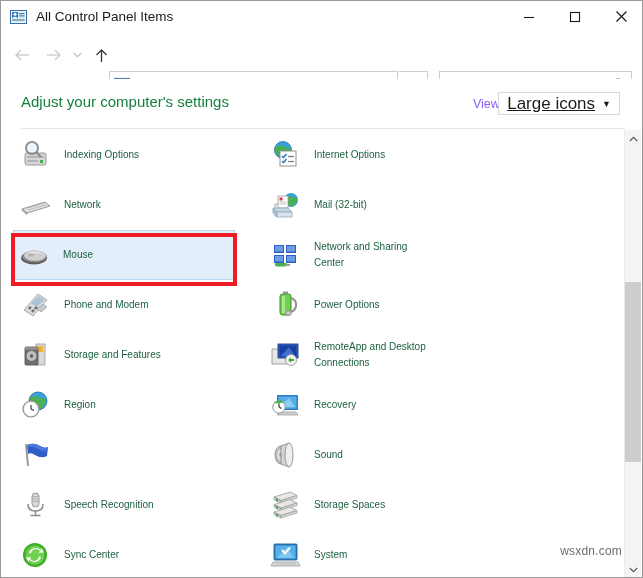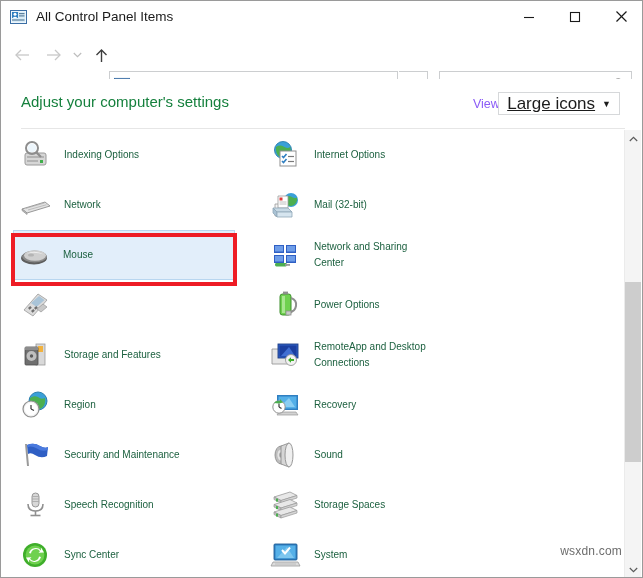--- a/index.html
+++ b/index.html
@@ -473,20 +473,21 @@
           <div class="item-icon">
             <svg width="33" height="32" viewBox="0 0 33 32">
               <path d="M5 21 L19 5 L28 11 L14 27 Z" fill="#dcdcdc" stroke="#9a9a9a" stroke-width="0.8"></path>
               <path d="M12 14 L20 7 L25.5 11 L17.5 18 Z" fill="#a9c4d8"></path>
               <rect x="9" y="19" width="3" height="2.4" fill="#6f6f6f" transform="rotate(-42 9 19)"></rect>
               <rect x="12" y="22" width="3" height="2.4" fill="#6f6f6f" transform="rotate(-42 12 22)"></rect>
               <rect x="15" y="19" width="3" height="2.4" fill="#6f6f6f" transform="rotate(-42 15 19)"></rect>
               <path d="M18 20 L24 15 L28 18 L22 23 Z" fill="#c9c9c9" stroke="#9a9a9a" stroke-width="0.7"></path>
             </svg>
           </div>
+          <div class="item-label">Phone and Modem</div>
         </div>
 
         <div class="item wide">
           <div class="item-icon">
             <svg width="33" height="32" viewBox="0 0 33 32">
               <rect x="17" y="5" width="9" height="21" fill="#d9d9d9" stroke="#9a9a9a" stroke-width="0.8"></rect>
               <rect x="19" y="7" width="5" height="6" fill="#f2b23e"></rect>
               <rect x="6" y="8" width="13" height="18" rx="1" fill="#6f6f6f" stroke="#4d4d4d" stroke-width="0.8"></rect>
               <circle cx="12.5" cy="17" r="5" fill="#bfbfbf"></circle>
               <circle cx="12.5" cy="17" r="1.7" fill="#5a5a5a"></circle>
@@ -512,21 +513,20 @@
         </div>
 
         <div class="item wide">
           <div class="item-icon">
             <svg width="33" height="32" viewBox="0 0 33 32">
               <line x1="7" y1="5" x2="9" y2="27" stroke="#9a9a9a" stroke-width="2"></line>
               <path d="M8 6 Q15 3 21 7 Q26 10 29 8 L28 17 Q22 20 16 16 Q12 13 9 15 Z" fill="#2f5fc4"></path>
               <path d="M8 6 Q15 3 21 7 Q26 10 29 8 L28.6 11 Q23 13 18 9.5 Q12 6 8.4 8.4 Z" fill="#4a7ade"></path>
             </svg>
           </div>
-          <div class="item-label">Security and Maintenance</div>
         </div>
 
         <div class="item wide">
           <div class="item-icon">
             <svg width="33" height="32" viewBox="0 0 33 32">
               <rect x="13" y="4" width="7" height="14" rx="3.5" fill="#d8d8d8" stroke="#8f8f8f" stroke-width="0.9"></rect>
               <line x1="13.3" y1="7.5" x2="19.7" y2="7.5" stroke="#9e9e9e" stroke-width="0.7"></line>
               <line x1="13.3" y1="10" x2="19.7" y2="10" stroke="#9e9e9e" stroke-width="0.7"></line>
               <line x1="13.3" y1="12.5" x2="19.7" y2="12.5" stroke="#9e9e9e" stroke-width="0.7"></line>
               <path d="M9 15 Q9 22 16.5 22 Q24 22 24 15" fill="none" stroke="#8f8f8f" stroke-width="1.6"></path>

